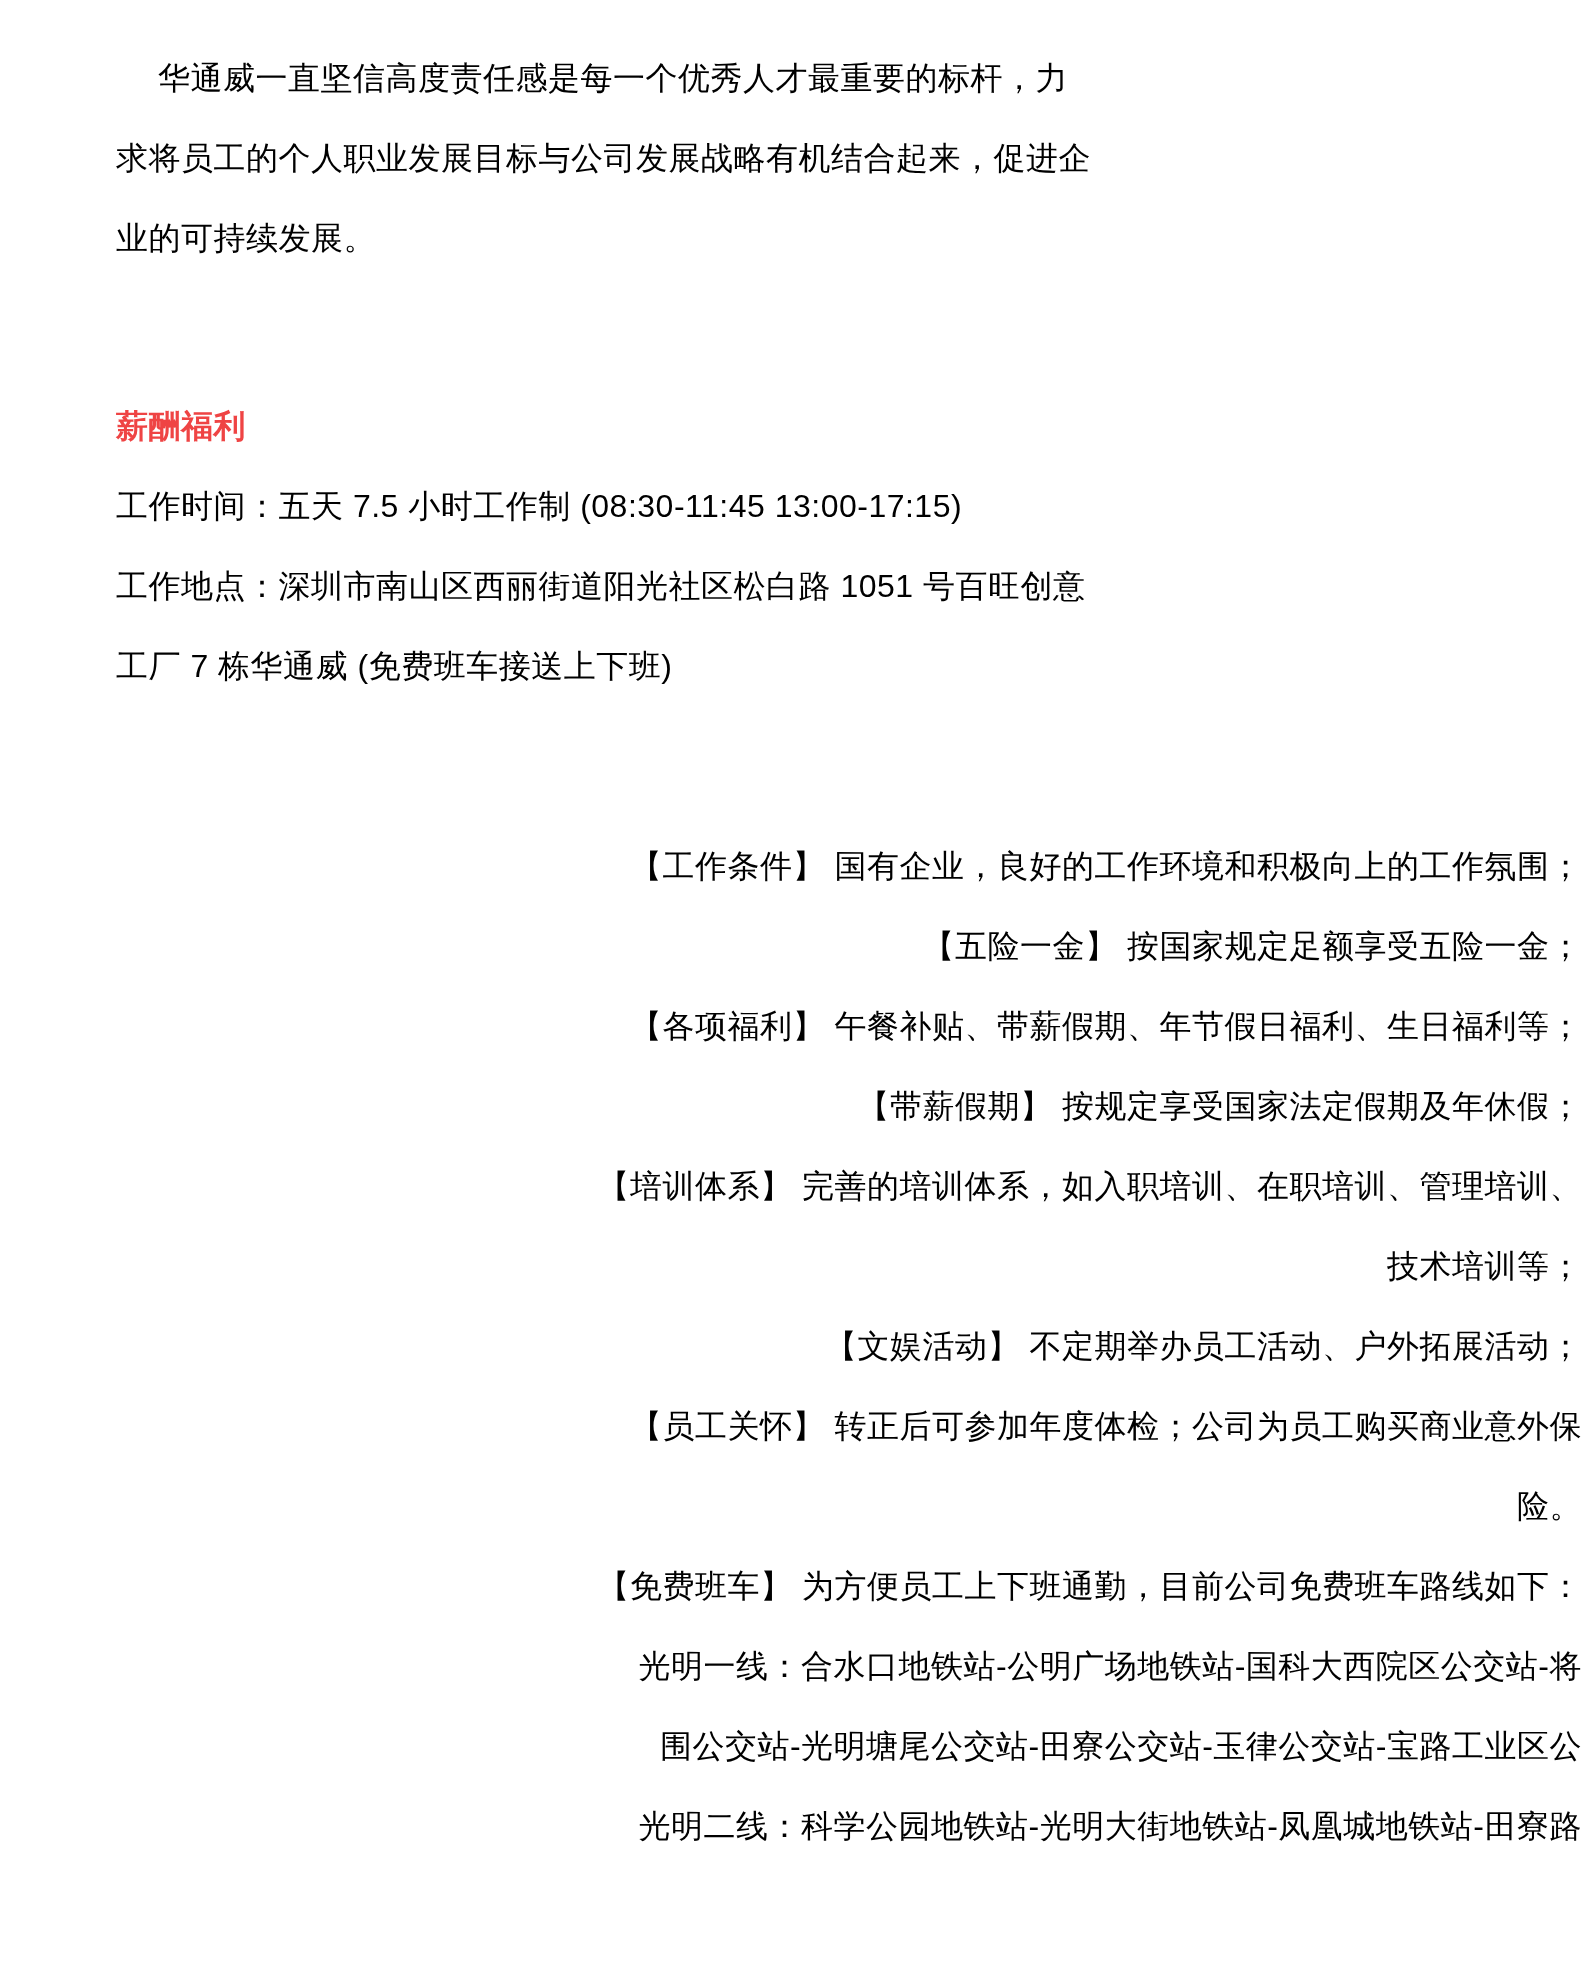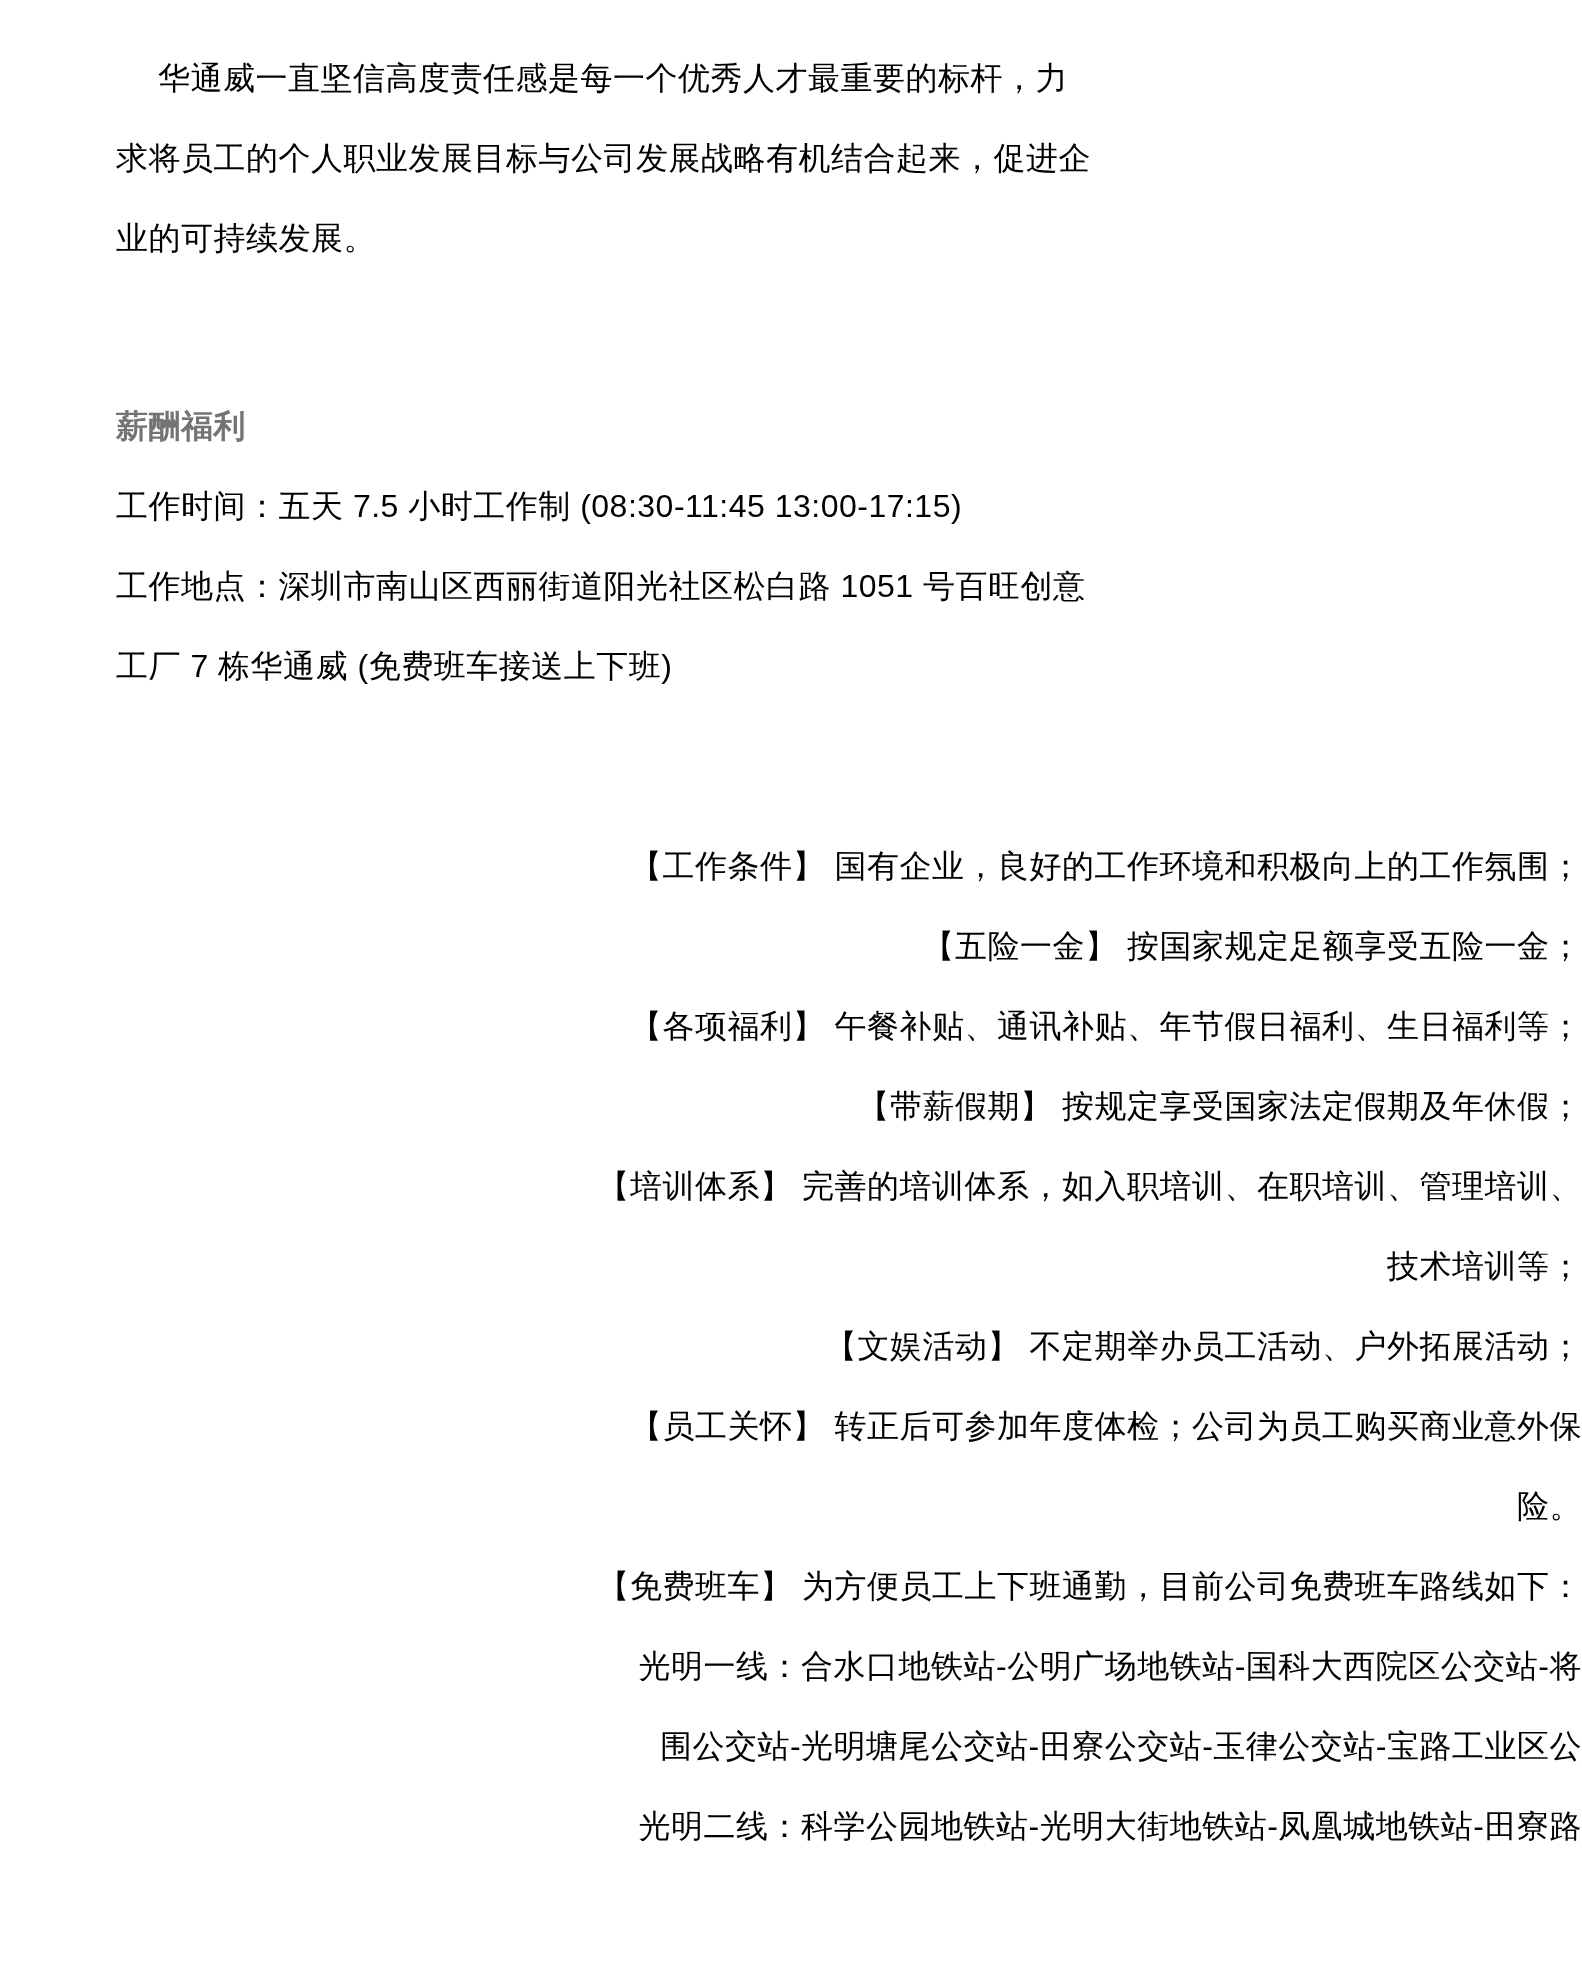--- a/index.html
+++ b/index.html
@@ -42,32 +42,32 @@
 <body style="background: rgb(255, 255, 255); color: rgb(0, 0, 0);">
 
 <div class="page">
 
   <div>
     <div class="line indent-first">华通威一直坚信高度责任感是每一个优秀人才最重要的标杆，力</div>
     <div class="line">求将员工的个人职业发展目标与公司发展战略有机结合起来，促进企</div>
     <div class="line">业的可持续发展。</div>
   </div>
 
-  <div class="line section-heading" id="heading" style="color: #737373; font-family: Liberation Serif, serif;">薪酬福利</div>
+  <div class="line section-heading" id="heading" style="color: #ef4444; font-family: Liberation Serif, serif;">薪酬福利</div>
 
   <div>
     <div class="line">工作时间：五天 7.5 小时工作制 (08:30-11:45 13:00-17:15)</div>
     <div class="line">工作地点：深圳市南山区西丽街道阳光社区松白路 1051 号百旺创意</div>
     <div class="line">工厂 7 栋华通威 (免费班车接送上下班)</div>
   </div>
 
   <div class="benefits-block">
     <div class="line">【工作条件】 国有企业，良好的工作环境和积极向上的工作氛围；</div>
     <div class="line">【五险一金】 按国家规定足额享受五险一金；</div>
-    <div class="line">【各项福利】 午餐补贴、通讯补贴、年节假日福利、生日福利等；</div>
+    <div class="line">【各项福利】 午餐补贴、带薪假期、年节假日福利、生日福利等；</div>
     <div class="line">【带薪假期】 按规定享受国家法定假期及年休假；</div>
     <div class="line">【培训体系】 完善的培训体系，如入职培训、在职培训、管理培训、</div>
     <div class="line">技术培训等；</div>
     <div class="line">【文娱活动】 不定期举办员工活动、户外拓展活动；</div>
     <div class="line">【员工关怀】 转正后可参加年度体检；公司为员工购买商业意外保</div>
     <div class="line">险。</div>
     <div class="line">【免费班车】 为方便员工上下班通勤，目前公司免费班车路线如下：</div>
     <div class="line">光明一线：合水口地铁站-公明广场地铁站-国科大西院区公交站-将</div>
     <div class="line">围公交站-光明塘尾公交站-田寮公交站-玉律公交站-宝路工业区公</div>
     <div class="line">光明二线：科学公园地铁站-光明大街地铁站-凤凰城地铁站-田寮路</div>

